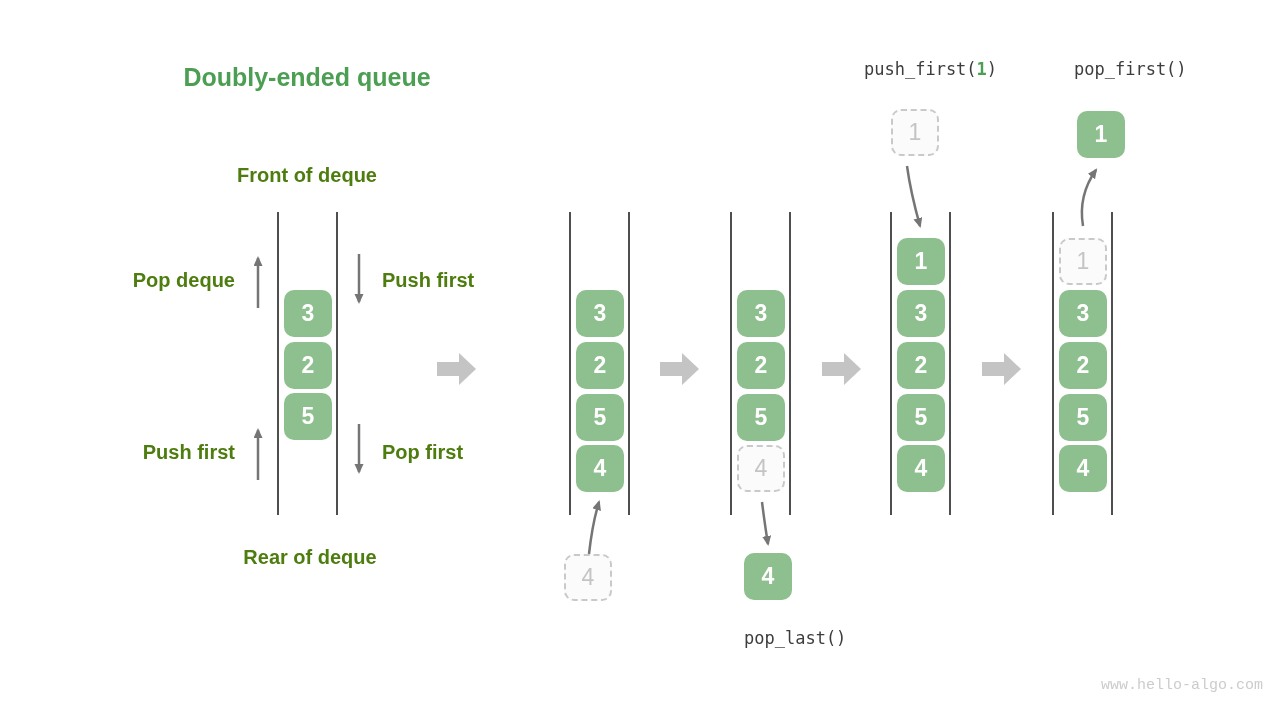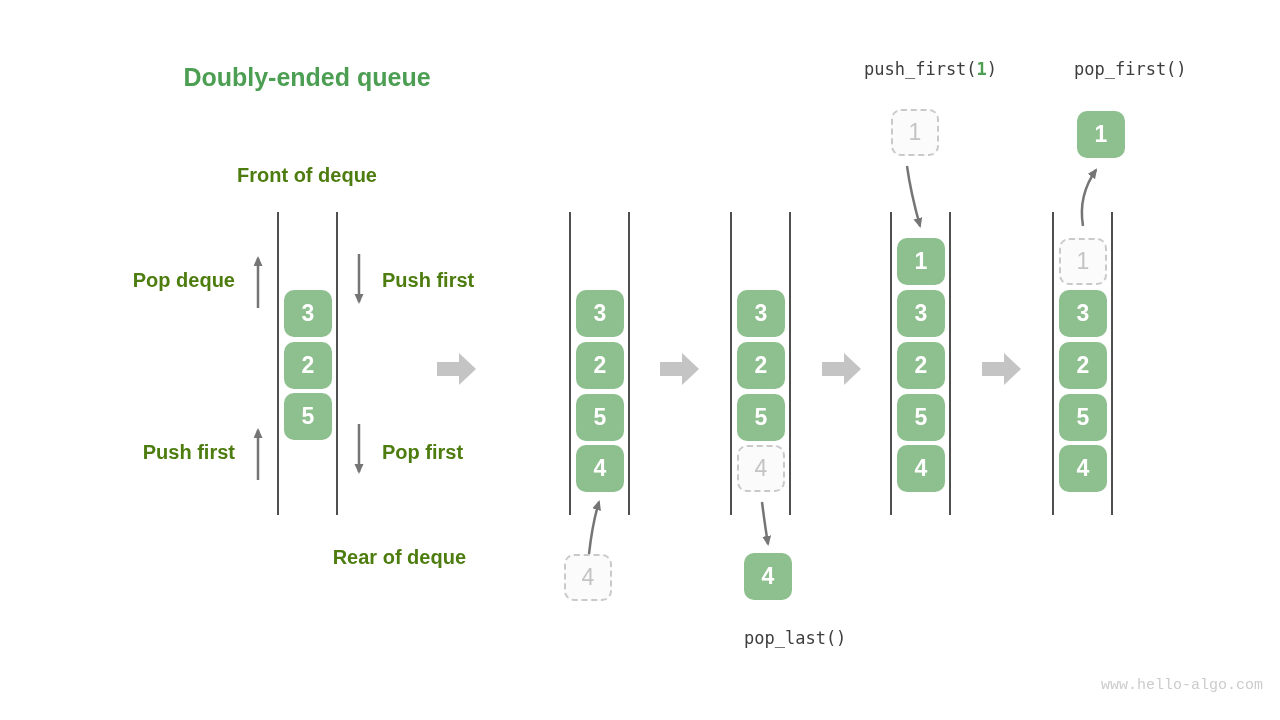--- a/index.html
+++ b/index.html
@@ -25,21 +25,21 @@
 </head>
 <body>
 
 <div class="canvas">
 
   <div class="title">
     <div>Doubly-ended queue</div>
   </div>
 
   <div class="hlabel" style="left:117px;top:164px;width:300px;text-align:center;">Front of deque</div>
-  <div class="hlabel" style="left:126px;top:546px;width:300px;text-align:right;">Rear of deque</div>
+  <div class="hlabel" style="left:120px;top:546px;width:300px;text-align:center;">Rear of deque</div>
 
   <div class="channel" style="left:237px;"></div>
   <div class="box" style="left:244px;top:290px;">3</div>
   <div class="box" style="left:244px;top:342px;">2</div>
   <div class="box" style="left:244px;top:393px;">5</div>
 
   <div class="hlabel" style="left:55px;top:269px;width:140px;text-align:right;">Pop deque</div>
   <div class="hlabel" style="left:342px;top:269px;">Push first</div>
   <div class="hlabel" style="left:52px;top:441px;width:143px;text-align:right;">Push first</div>
   <div class="hlabel" style="left:342px;top:441px;">Pop first</div>

